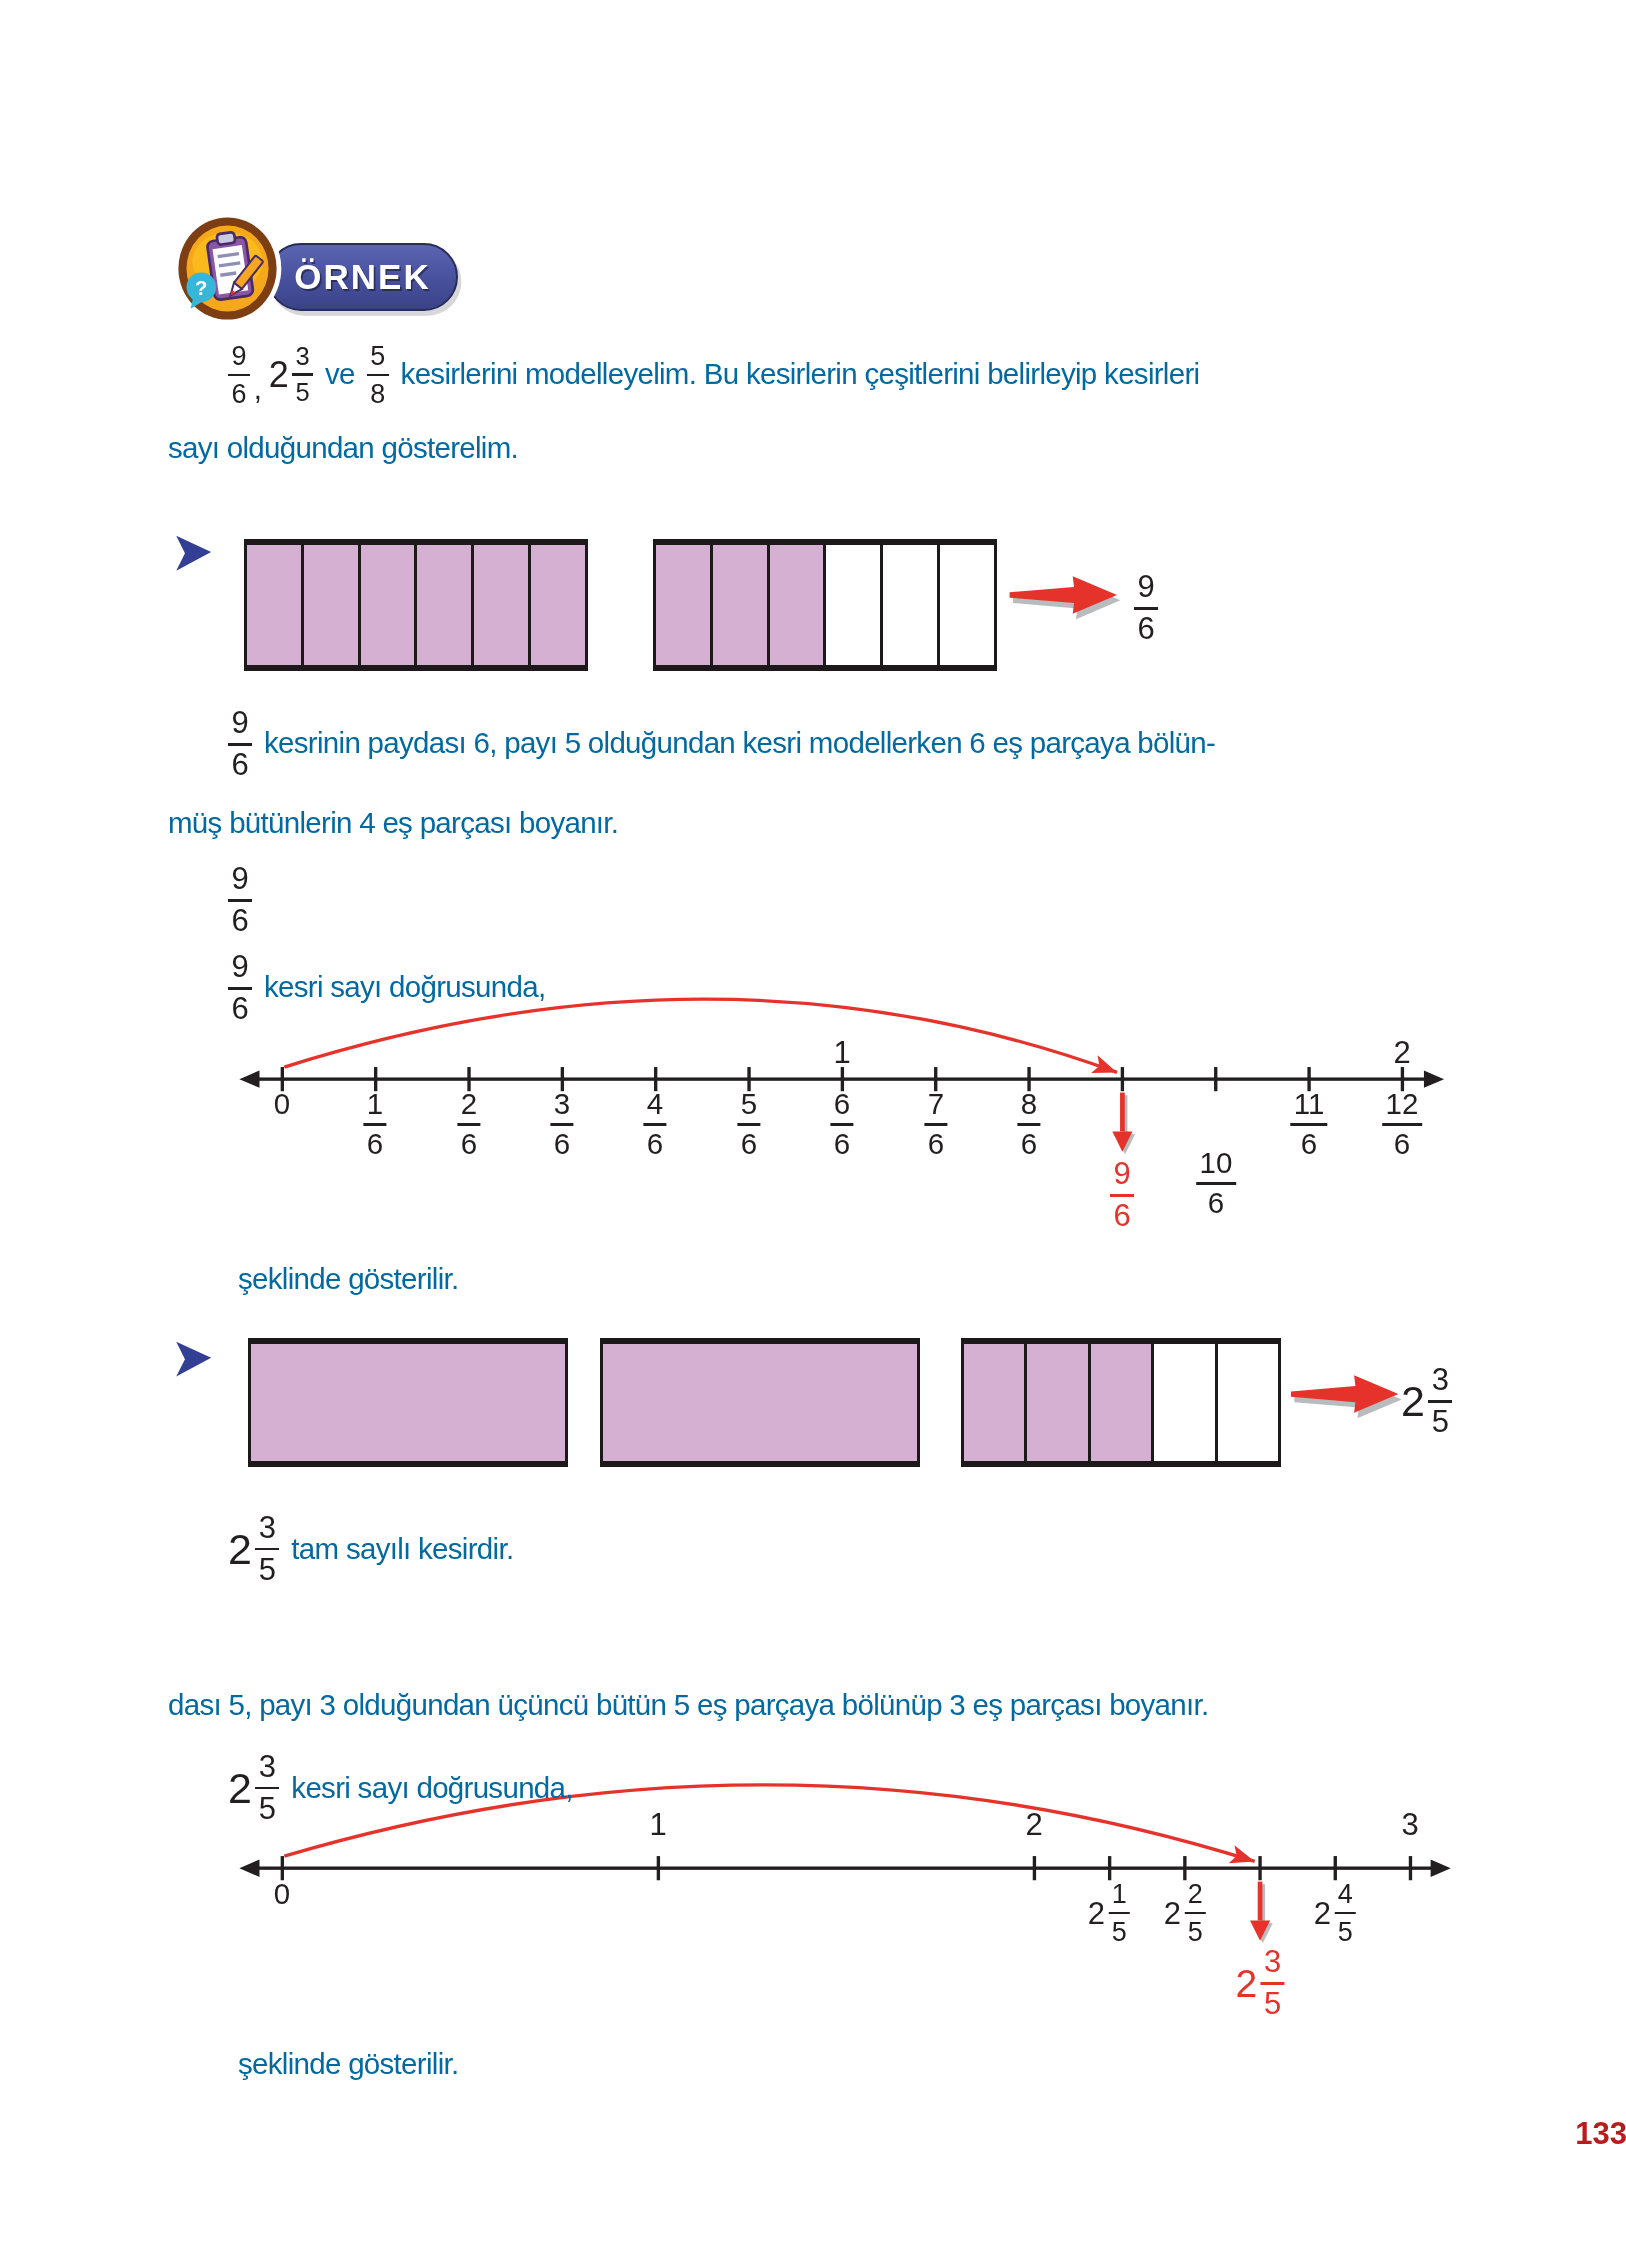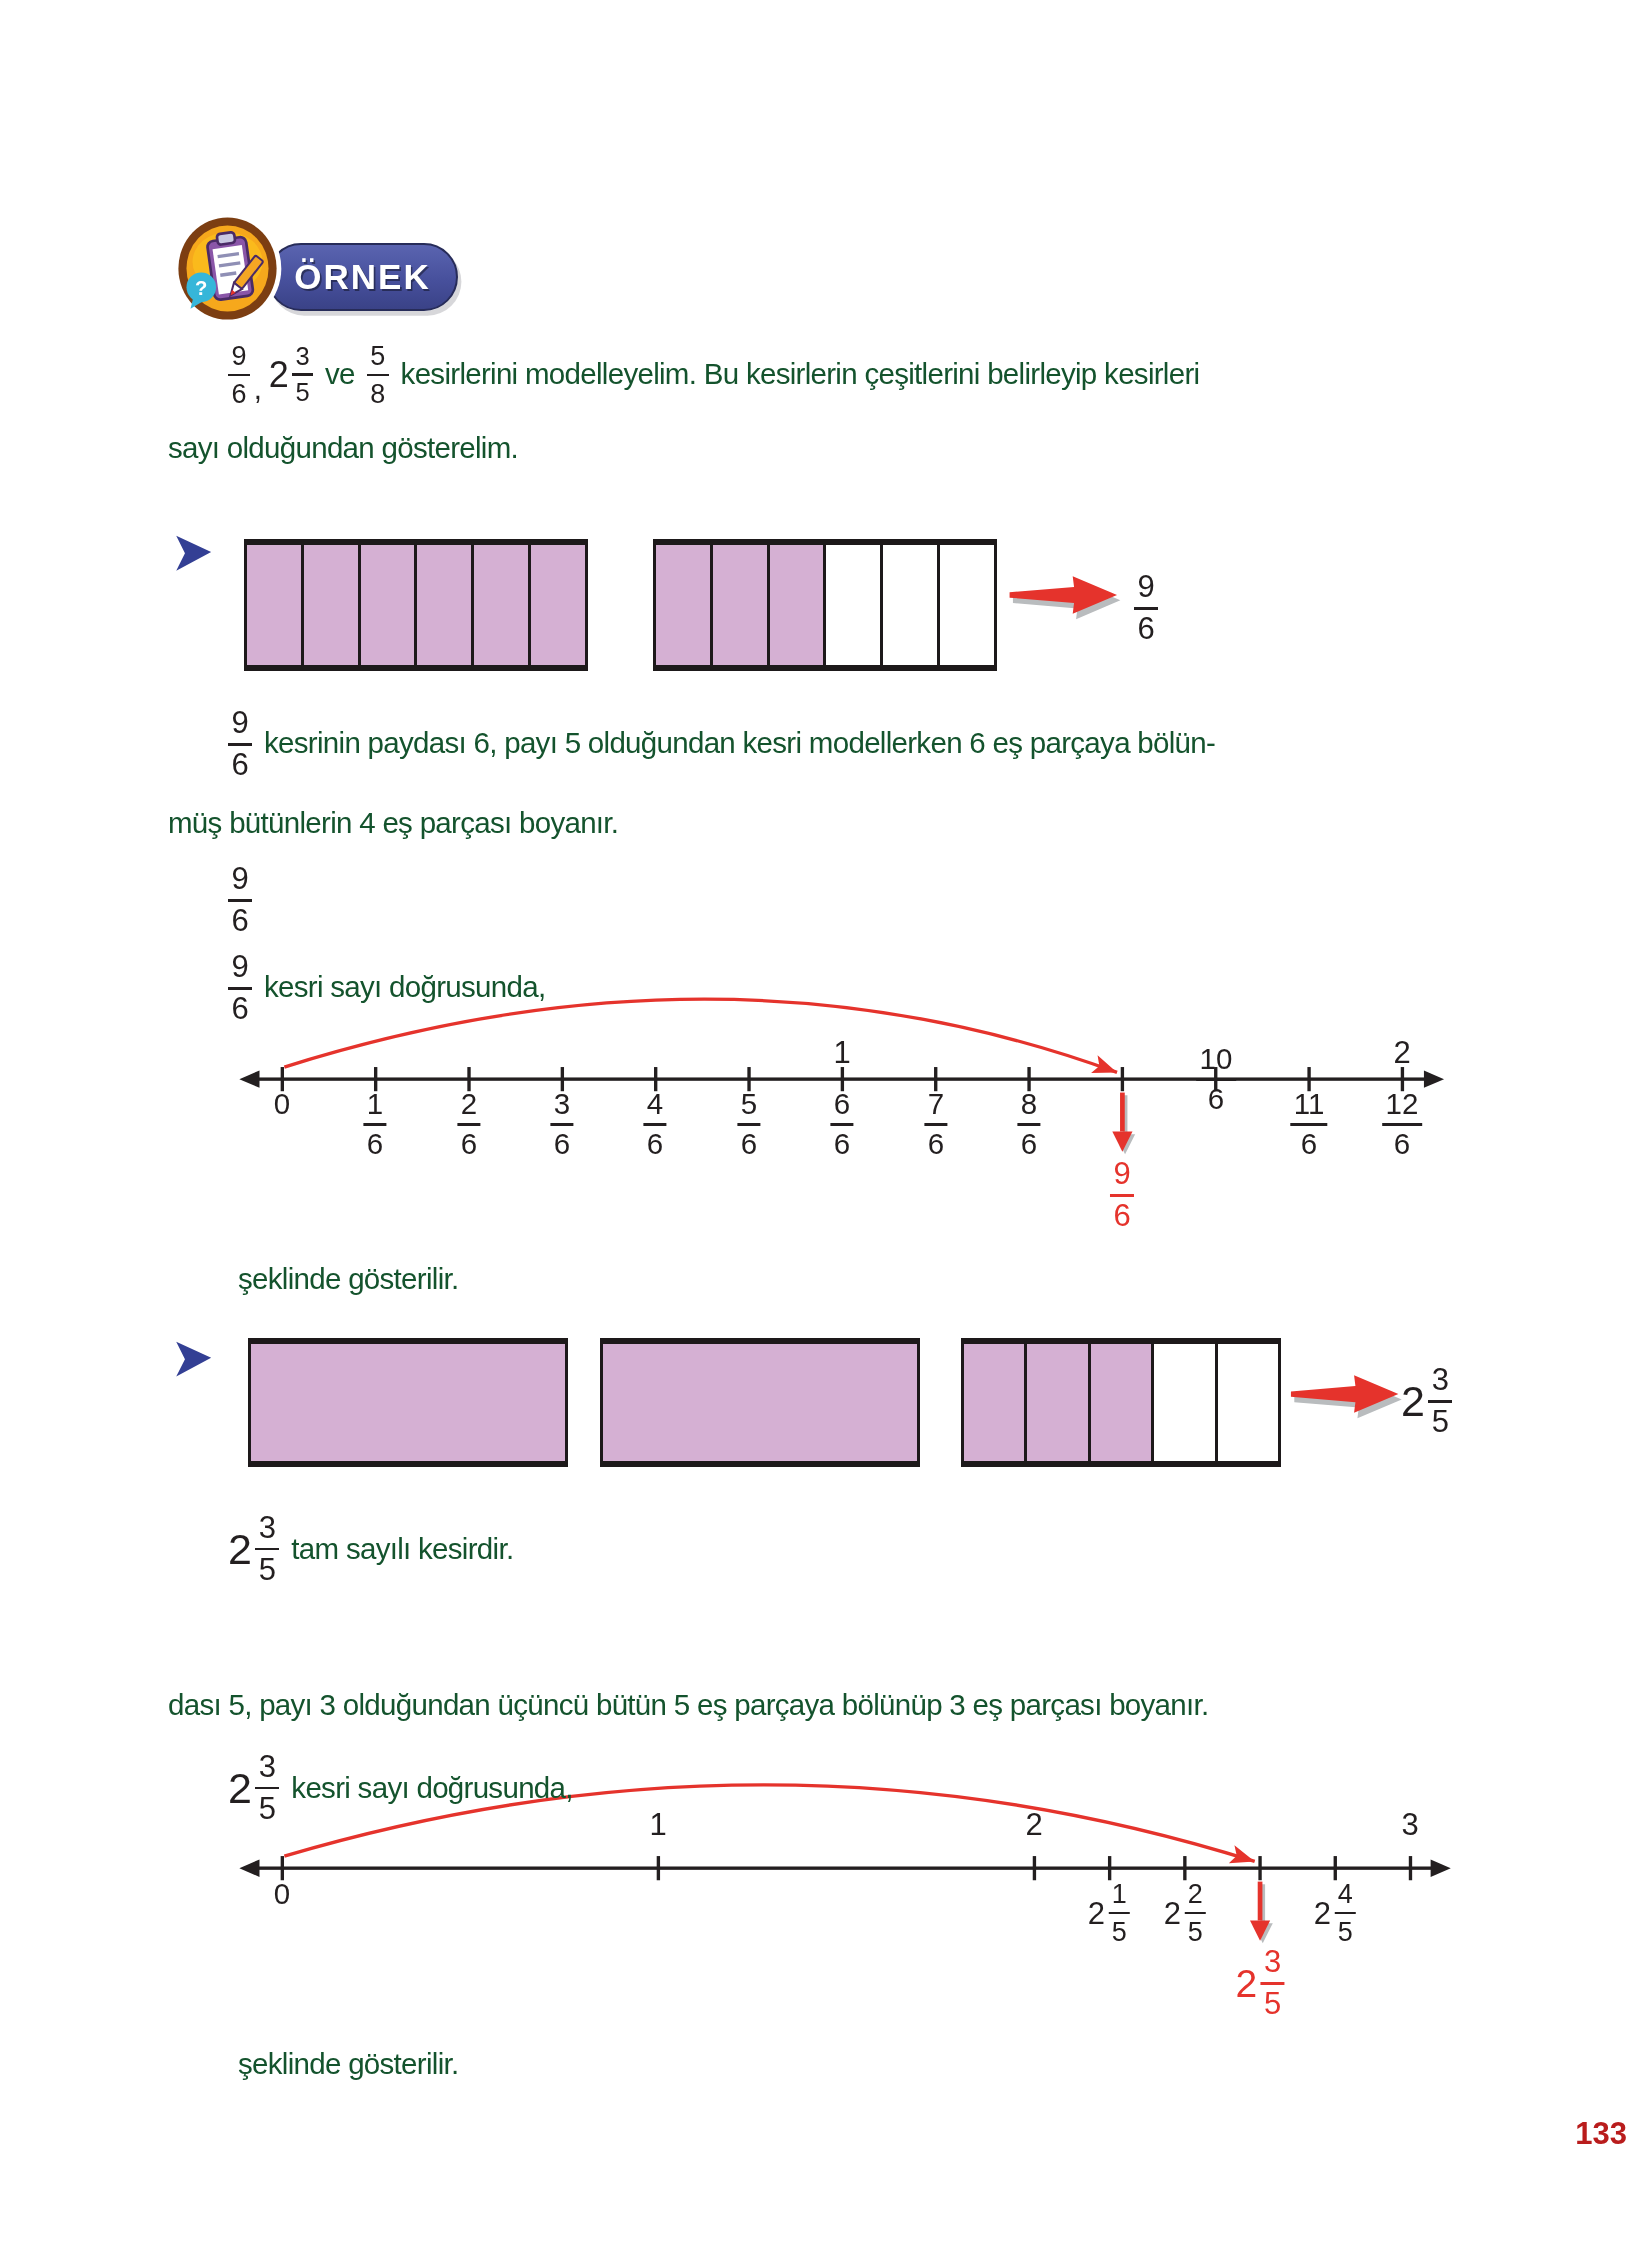--- a/index.html
+++ b/index.html
@@ -1,20 +1,20 @@
 <!DOCTYPE html>
 <html style="font-size:10.7px"><head>
 <meta charset="utf-8">
 <style>
   html,body{margin:0;padding:0;background:#fff;}
   .page{position:relative;width:1627px;height:2261px;background:#ffffff;
         font-family:"Liberation Sans",sans-serif;color:#231f20;overflow:hidden;}
   #overlay{position:absolute;left:0;top:0;width:1627px;height:2261px;pointer-events:none;}
   .abs{position:absolute;}
-  .txt{font-size:29.5px;line-height:1.25;letter-spacing:-0.7px;white-space:nowrap;color:#14532d;}
+  .txt{font-size:29.5px;line-height:1.25;letter-spacing:-0.7px;white-space:nowrap;color:#0369a1;}
   .row{position:absolute;display:flex;align-items:center;gap:12px;white-space:nowrap;}
   
   .mixedwrap{display:inline-flex;align-items:center;gap:3.4px;}
   .mixedwrap .whole{line-height:1;}
   .frac{display:inline-flex;flex-direction:column;align-items:center;line-height:1.05;}
   .frac .num,.frac .den{padding:0 3.4px;text-align:center;}
   .frac .fbar{align-self:stretch;height:2.7px;background:#231f20;margin:3.4px 0;}
   .f40{font-size:27px;} .f46{font-size:31px;}
   .mixI{font-size:25.5px;} .mixI .whole{font-size:36px;}
   .mixP{font-size:31px;} .mixP .whole{font-size:43px;}
@@ -350,21 +350,21 @@
     </div>
     <div class="nl-below nl-red nl-pointer" style="left: 1122px; top: 1158px;">
       <span class="mixedwrap">
         <span class="frac">
           <span class="num">9</span>
           <span class="fbar"></span>
           <span class="den">6</span>
         </span>
       </span>
     </div>
-    <div class="nl-below" style="left: 1216px; top: 1044px;">
+    <div class="nl-below" style="left: 1216px; top: 1148px;">
       <span class="mixedwrap">
         <span class="frac">
           <span class="num">10</span>
           <span class="fbar"></span>
           <span class="den">6</span>
         </span>
       </span>
     </div>
     <div class="nl-below" style="left: 1309px; top: 1089px;">
       <span class="mixedwrap">

